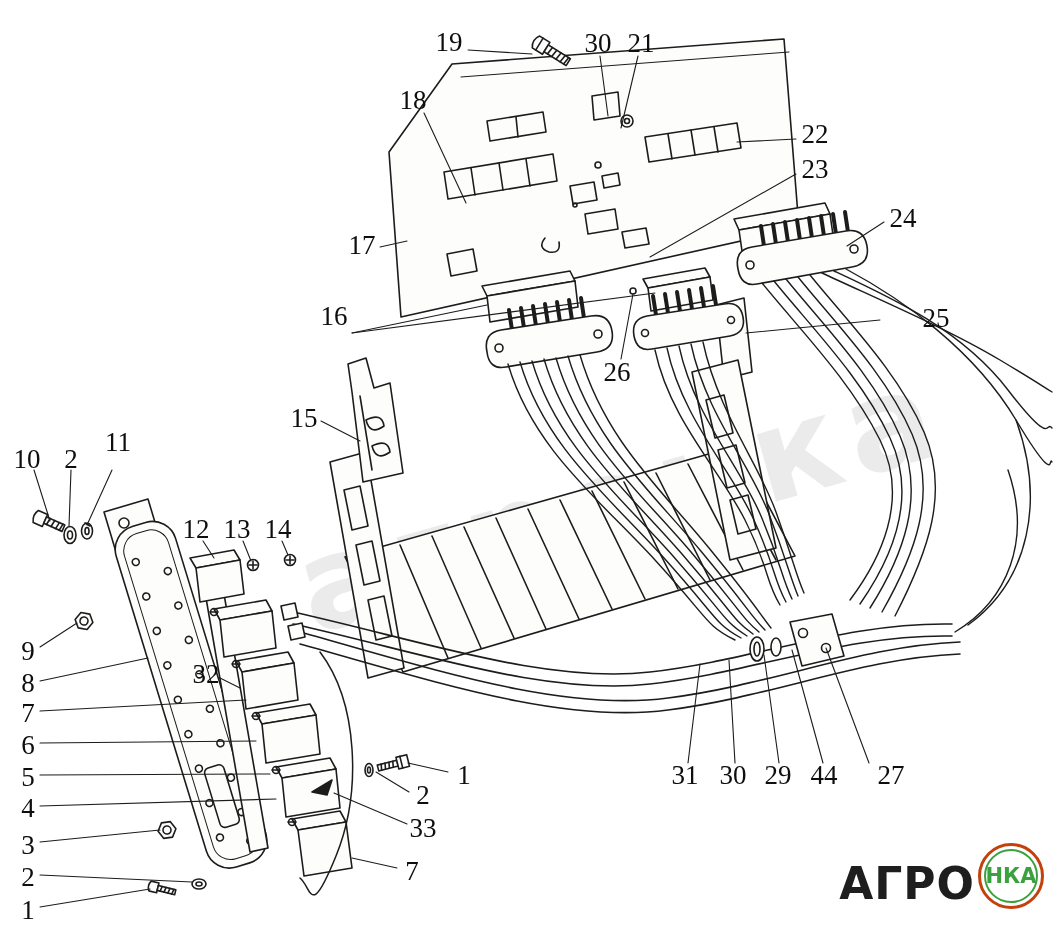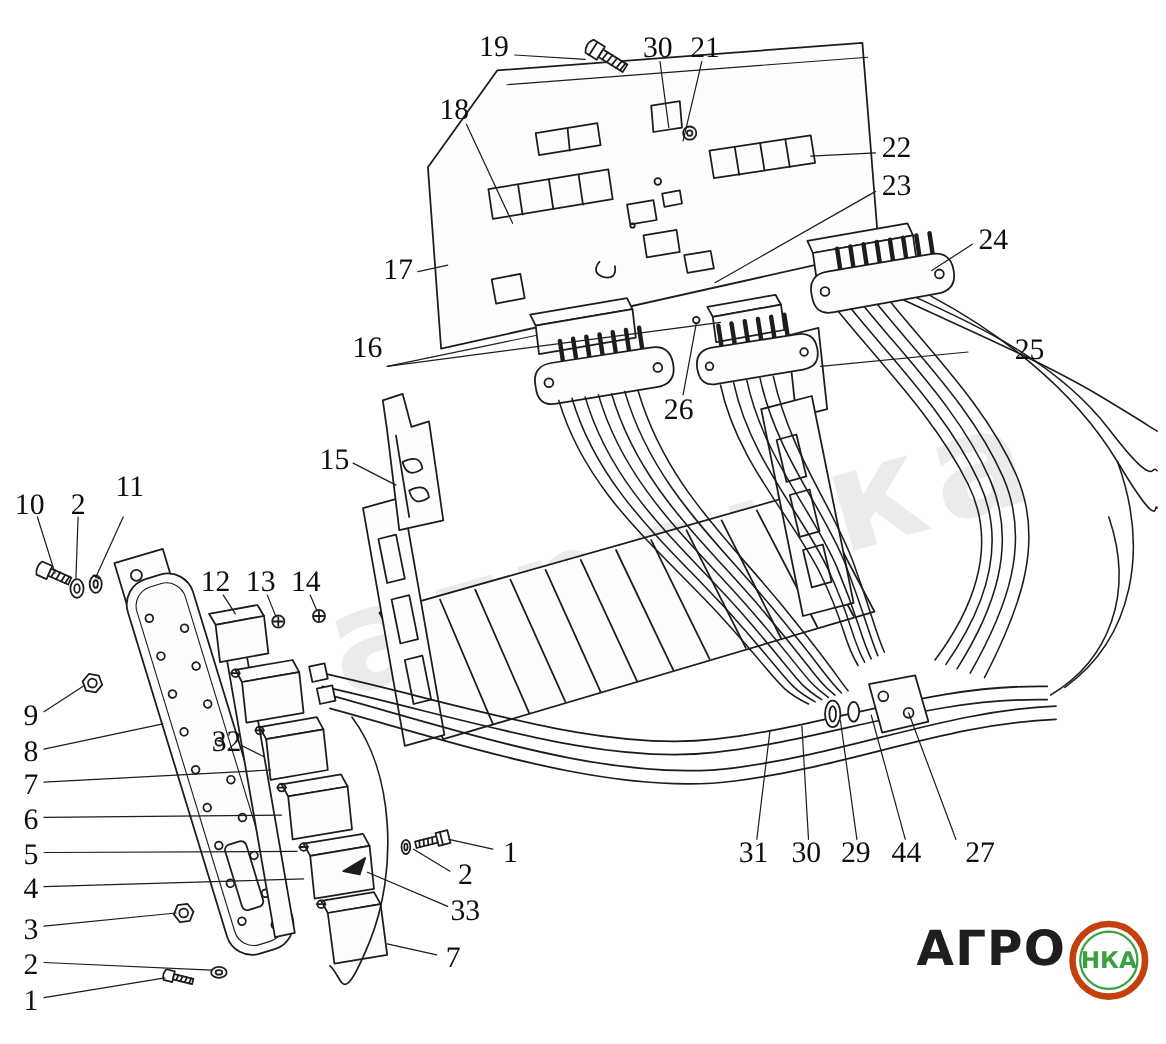--- a/index.html
+++ b/index.html
@@ -6,24 +6,24 @@
   .stage{position:relative;width:1060px;height:949px;background:#ffffff;overflow:hidden;
          font-family:"Liberation Sans",sans-serif;}
   svg.diagram{position:absolute;left:0;top:0;}
   .callout{position:absolute;transform:translate(-50%,-50%);font-size:27px;line-height:1;
            color:#0e0e0e;font-family:Liberation Serif, serif;
            user-select:none;white-space:nowrap;}
   .watermark{position:absolute;left:280px;top:520px;transform:rotate(-16deg);
              transform-origin:left top;font-size:128px;font-weight:bold;letter-spacing:10px;
              color:rgba(90,90,90,0.12);font-family:"DejaVu Sans",sans-serif;
              pointer-events:none;white-space:nowrap;}
-  .logo{position:absolute;right:16px;bottom:40px;display:flex;align-items:flex-start;gap:3px;margin-left:27px;}
+  .logo{position:absolute;right:16px;bottom:40px;display:flex;align-items:flex-end;gap:3px;margin-left:27px;}
   .logo-text{font-size:44px;font-weight:bold;color:#1e1e1e;letter-spacing:1px;
              font-family:"DejaVu Sans",sans-serif;}
-  .logo-circle{width:60px;height:60px;border:6px solid #c2410c;border-radius:50%;
+  .logo-circle{width:60px;height:60px;border:3px solid #c2410c;border-radius:50%;
                display:flex;align-items:center;justify-content:center;position:relative;
                background:#fff;}
   .logo-circle::after{content:"";position:absolute;inset:3px;border:2px solid #3aa13e;
                border-radius:50%;}
   .logo-circle-text{font-size:21px;font-weight:bold;color:#3aa13e;
                font-family:"DejaVu Sans",sans-serif;}
 </style>
 </head>
 <body>
 

